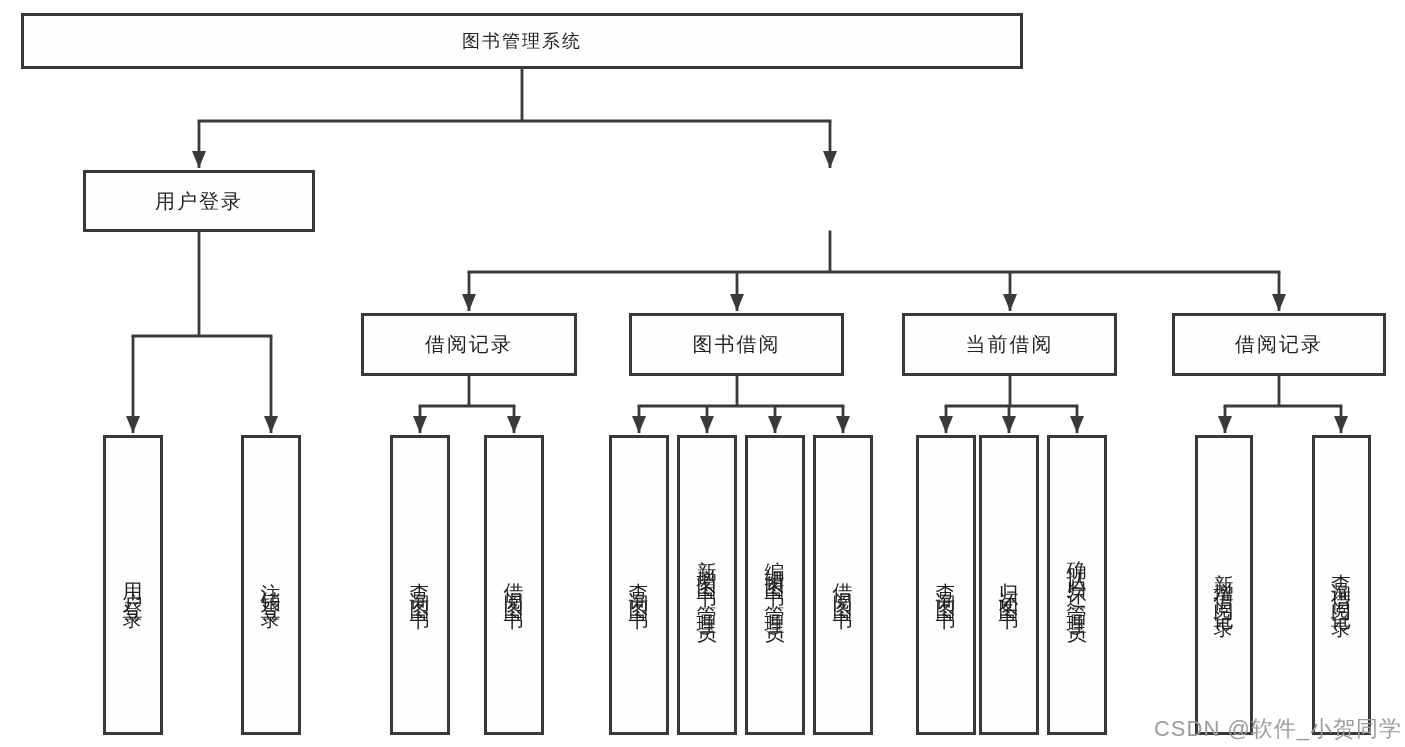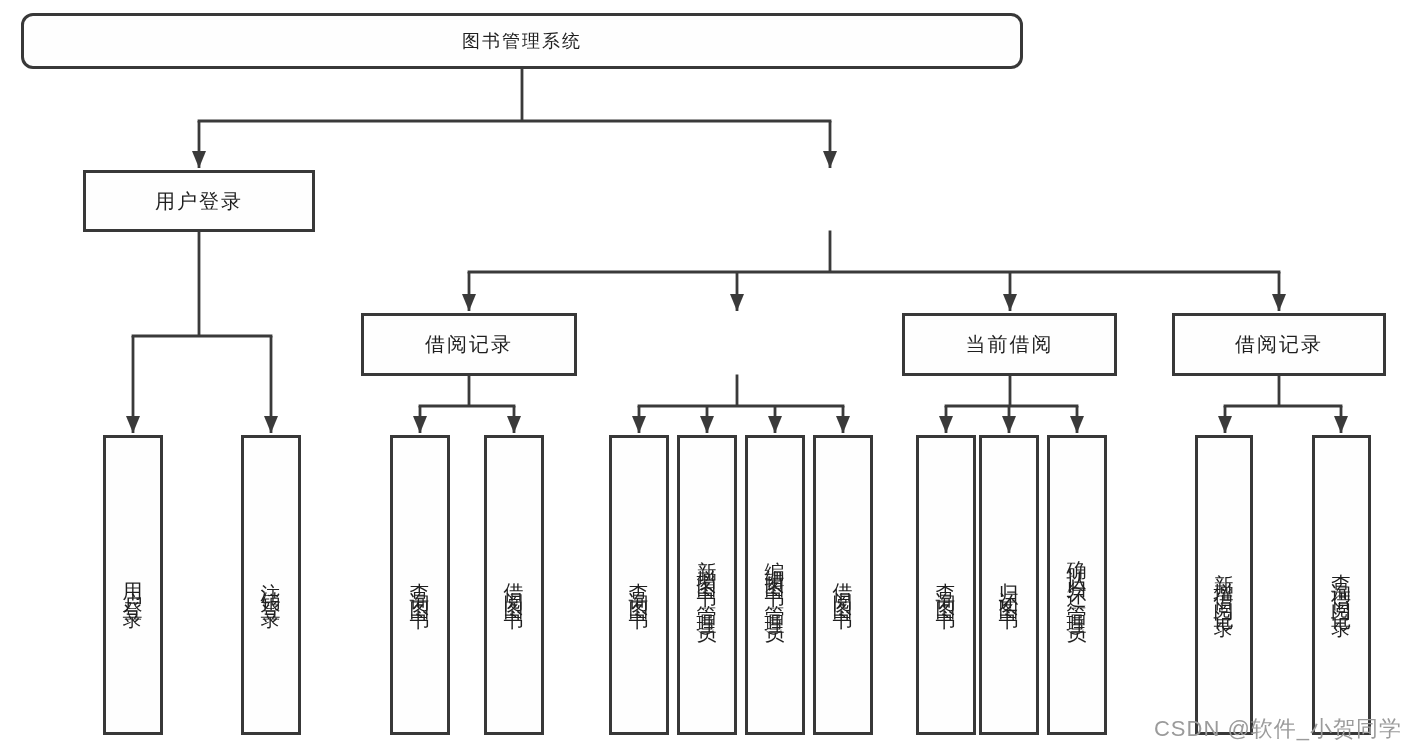--- a/index.html
+++ b/index.html
@@ -97,30 +97,33 @@
     <path d="M843 406 L843 433" fill="none" stroke="#3a3a3a" stroke-width="2.8" marker-end="url(#arrow)"></path>
 
     <path d="M946 406 L946 433" fill="none" stroke="#3a3a3a" stroke-width="2.8" marker-end="url(#arrow)"></path>
     <path d="M1009 406 L1009 433" fill="none" stroke="#3a3a3a" stroke-width="2.8" marker-end="url(#arrow)"></path>
     <path d="M1077 406 L1077 433" fill="none" stroke="#3a3a3a" stroke-width="2.8" marker-end="url(#arrow)"></path>
 
     <path d="M1225 406 L1225 433" fill="none" stroke="#3a3a3a" stroke-width="2.8" marker-end="url(#arrow)"></path>
     <path d="M1341 406 L1341 433" fill="none" stroke="#3a3a3a" stroke-width="2.8" marker-end="url(#arrow)"></path>
   </svg>
 
-  <div class="node root" style="left:21px; top:13px; width:1002px; height:56px;border-radius:12px;">
+  <div class="node root" style="left:21px; top:13px; width:1002px; height:56px;">
     <span class="hlabel">图书管理系统</span>
   </div>
 
   <div class="node" style="left:83px; top:170px; width:232px; height:62px;">
     <span class="hlabel">用户登录</span>
   </div>
 
   <div class="node" style="left:361px; top:313px; width:216px; height:63px;">
     <span class="hlabel">借阅记录</span>
+  </div>
+  <div class="node" style="left:629px; top:313px; width:215px; height:63px;">
+    <span class="hlabel">图书借阅</span>
   </div>
   <div class="node" style="left:1172px; top:313px; width:214px; height:63px;">
     <span class="hlabel">借阅记录</span>
   </div>
   <div class="node" style="left:902px; top:313px; width:215px; height:63px;">
     <span class="hlabel">当前借阅</span>
   </div>
 
   <div class="node" style="left:103px; top:435px; width:60px; height:300px;">
     <span class="vtext">用户登录</span>

